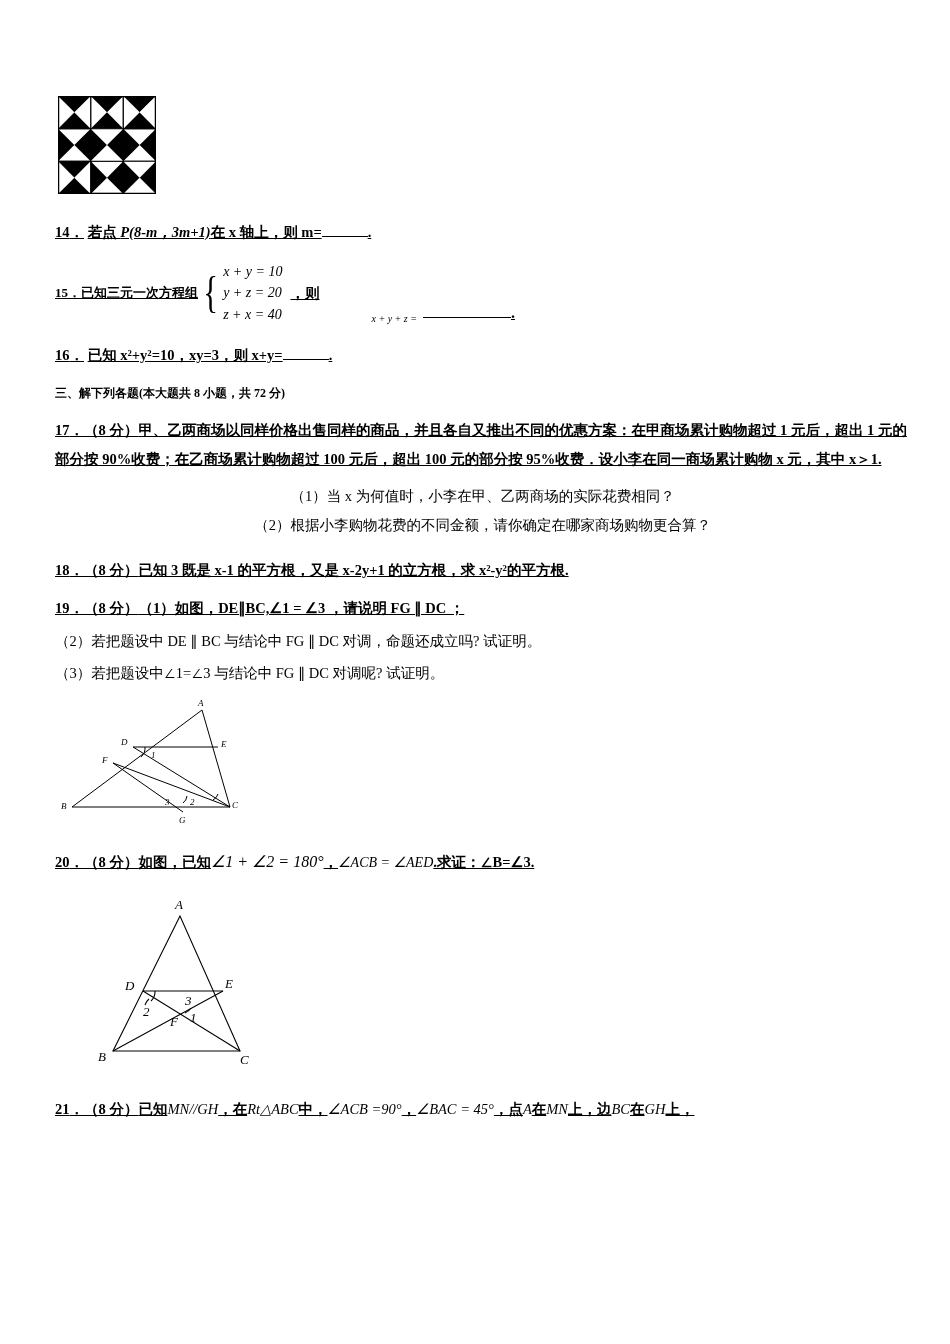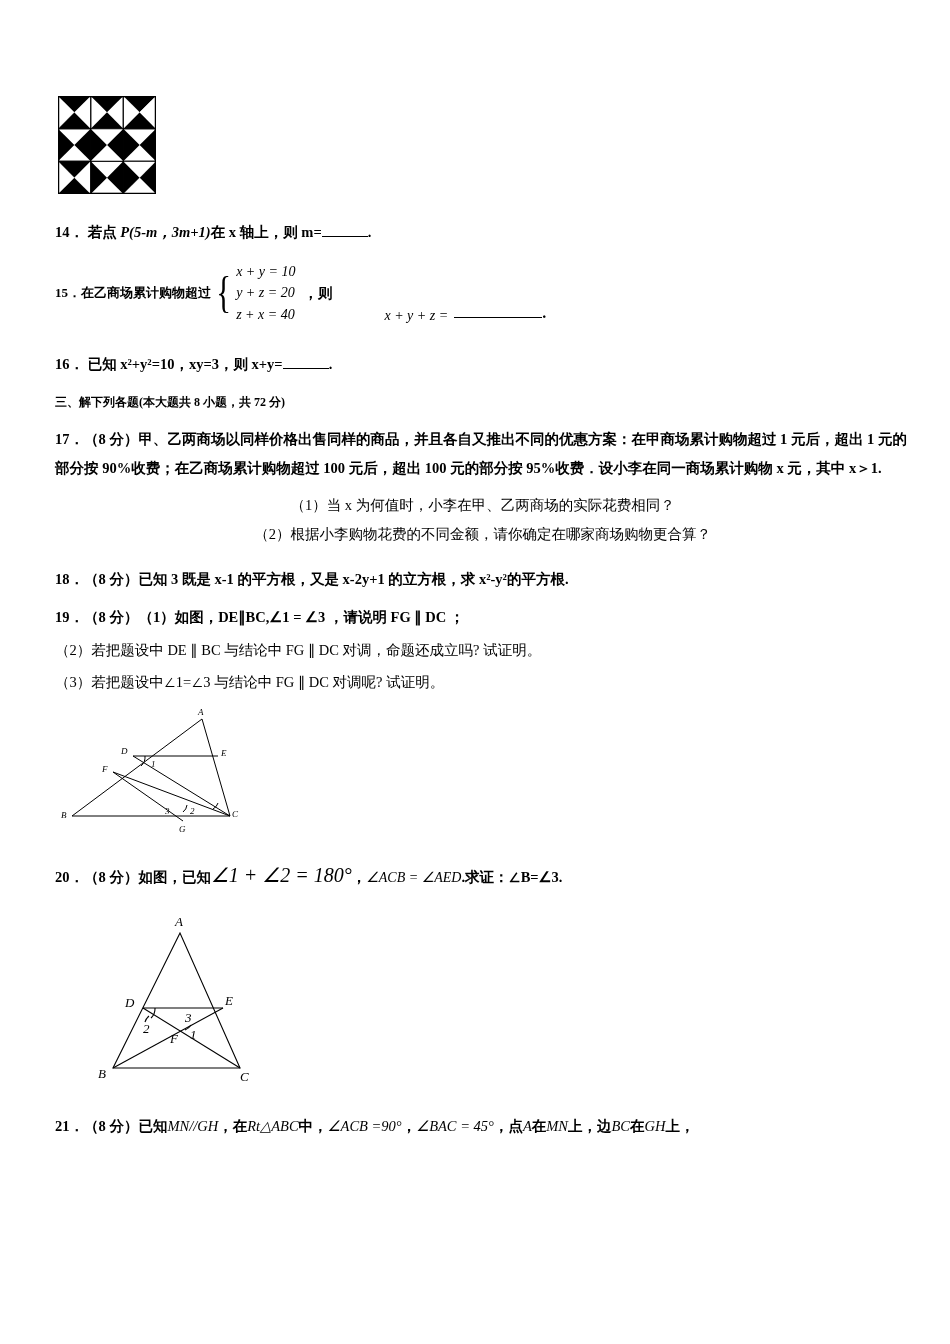--- a/index.html
+++ b/index.html
@@ -38,20 +38,21 @@
   .q {
     font-size: 14.5px;
     line-height: 1.5;
     margin: 0 0 0 0;
   }
   .row {
     margin-bottom: 17px;
   }
   .bold {
     font-weight: bold;
+    text-decoration: underline;
   }
   .italic {
     font-style: italic;
   }
   .blank-s {
     display: inline-block;
     border-bottom: 1px solid #000;
     width: 46px;
     height: 13px;
     vertical-align: baseline;
@@ -86,21 +87,21 @@
   }
   .q15wrap {
     display: flex;
     align-items: center;
     margin-bottom: 12px;
   }
   .q15label { font-size: 13px; }
   .q15then { font-size: 14.5px; margin-left: 6px; }
   .q15tail {
     margin-left: 52px;
-    font-size: 14px;
+    font-size: 10px;
     font-style: italic;
     align-self: flex-end;
     padding-bottom: 2px;
   }
   .sectionhead {
     font-size: 12px;
     font-weight: bold;
     margin-bottom: 14px;
   }
   .p17 { line-height: 2.0; }
@@ -175,41 +176,41 @@
         <line x1="0" y1="32.7" x2="98" y2="32.7" stroke="#000" stroke-width="1.1"></line>
         <line x1="0" y1="65.3" x2="98" y2="65.3" stroke="#000" stroke-width="1.1"></line>
         <line x1="32.7" y1="0" x2="32.7" y2="98" stroke="#000" stroke-width="1.1"></line>
         <line x1="65.3" y1="0" x2="65.3" y2="98" stroke="#000" stroke-width="1.1"></line>
         <rect x="0.6" y="0.6" width="96.8" height="96.8" fill="none" stroke="#000" stroke-width="1.3"></rect>
       </svg>
     </div>
 
     <div class="q row">
       <span class="bold">14</span><span class="bold">．</span>
-      <span class="bold">若点 </span><span class="bold italic">P(5-m，3m+1)</span><span class="bold">在 x 轴上，则 m=</span><span class="blank-s"></span><span class="bold">.</span>
+      <span class="bold">若点 </span><span class="bold italic">P(8-m，3m+1)</span><span class="bold">在 x 轴上，则 m=</span><span class="blank-s"></span><span class="bold">.</span>
     </div>
 
     <div class="q15wrap">
       <span class="q15label bold">15</span>
         <span class="q15label bold">．</span>
-      <span class="q15label bold">在乙商场累计购物超过</span>
+      <span class="q15label bold">已知三元一次方程组</span>
       <span class="eqsys">
         <span class="brace">{</span>
         <span class="eqlines">
           <span style="display:block">x + y = 10</span>
           <span style="display:block">y + z = 20</span>
           <span style="display:block">z + x = 40</span>
         </span>
       </span>
       <span class="q15then bold">，则</span>
       <span class="q15tail">x + y + z =</span>
       <span style="align-self:flex-end; padding-bottom:4px; margin-left:6px;"><span class="blank-m"></span><span class="bold">.</span></span>
     </div>
 
-    <div class="q row" style="margin-top:28px">
+    <div class="q row" style="margin-top:19px">
       <span class="bold">16</span><span class="bold">．</span>
       <span class="bold">已知 x²+y²=10，xy=3，则 x+y=</span><span class="blank-s"></span><span class="bold">.</span>
     </div>
 
     <div class="sectionhead" style="margin-top:18px">三、解下列各题(本大题共 8 小题，共 72 分)</div>
 
     <div class="q p17" style="margin-bottom:12px">
       <span class="bold">17</span><span class="bold">．</span><span class="bold">（8 分）</span><span class="bold">甲、乙两商场以同样价格出售同样的商品，并且各自又推出不同的优惠方案：在甲商场累计购物超过 1 元后，超出 1 元的部分按 90%收费；在乙商场累计购物超过 100 元后，超出 100 元的部分按 95%收费．设小李在同一商场累计购物 x 元，其中 x＞1.</span>
     </div>
     <div class="q sub">（1）当 x 为何值时，小李在甲、乙两商场的实际花费相同？</div>
@@ -252,21 +253,21 @@
           <text x="177" y="113">C</text>
           <text x="124" y="128">G</text>
           <text x="96" y="63">1</text>
           <text x="135" y="110">2</text>
           <text x="110" y="110">3</text>
         </g>
       </svg>
     </div>
 
     <div class="q" style="margin-bottom:6px; line-height:1.9">
-      <span class="bold">20</span><span class="bold">．</span><span class="bold">（8 分）</span><span class="bold">如图，已知</span><span class="mathi" style="font-size:20px">∠1 + ∠2 = 180°</span><span class="bold">，</span><span class="mathi" style="font-size:14px">∠ACB = ∠AED</span><span class="bold">.求证：∠B=∠3.</span>
+      <span class="bold">20</span><span class="bold">．</span><span class="bold">（8 分）</span><span class="bold">如图，已知</span><span class="mathi" style="font-size:16px">∠1 + ∠2 = 180°</span><span class="bold">，</span><span class="mathi" style="font-size:14px">∠ACB = ∠AED</span><span class="bold">.求证：∠B=∠3.</span>
     </div>
 
     <div class="figbox" style="margin-top:14px;margin-bottom:16px">
       <svg width="230" height="185" viewBox="0 0 230 185" xmlns="http://www.w3.org/2000/svg" style="margin-left:10px;">
         <g stroke="#000" stroke-width="1.1" fill="none">
 
           <polygon points="115,25 48,160 175,160"></polygon>
 
           <line x1="78" y1="100" x2="158" y2="100"></line>
 

